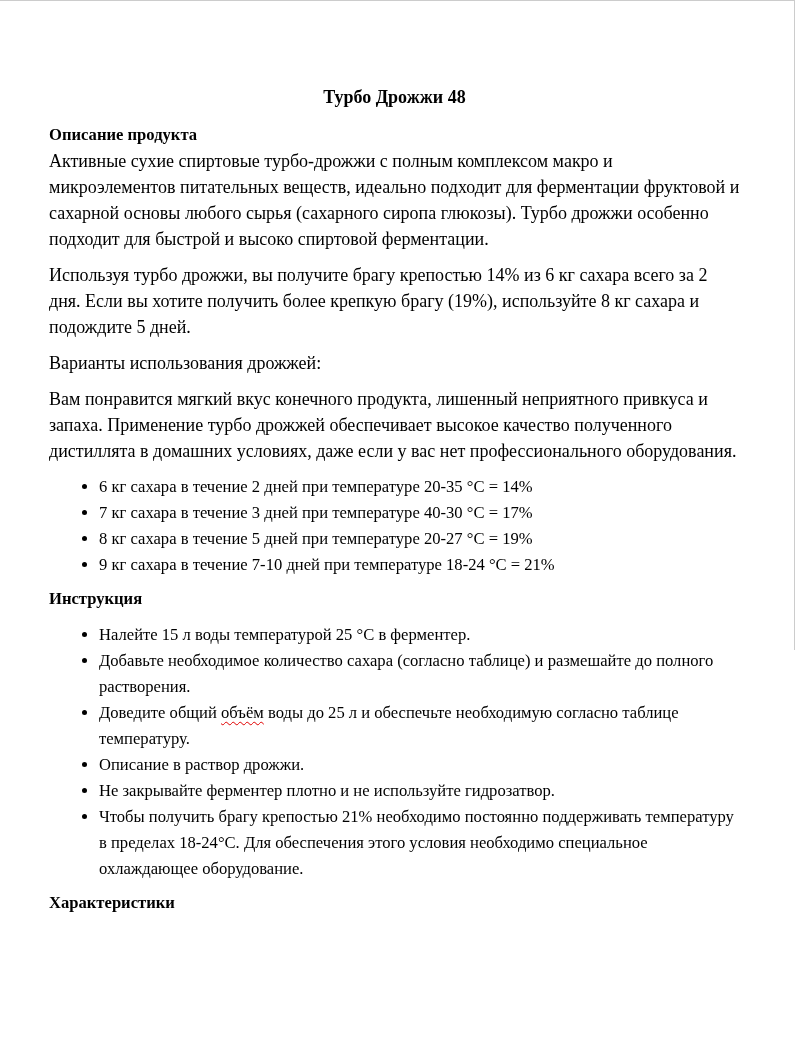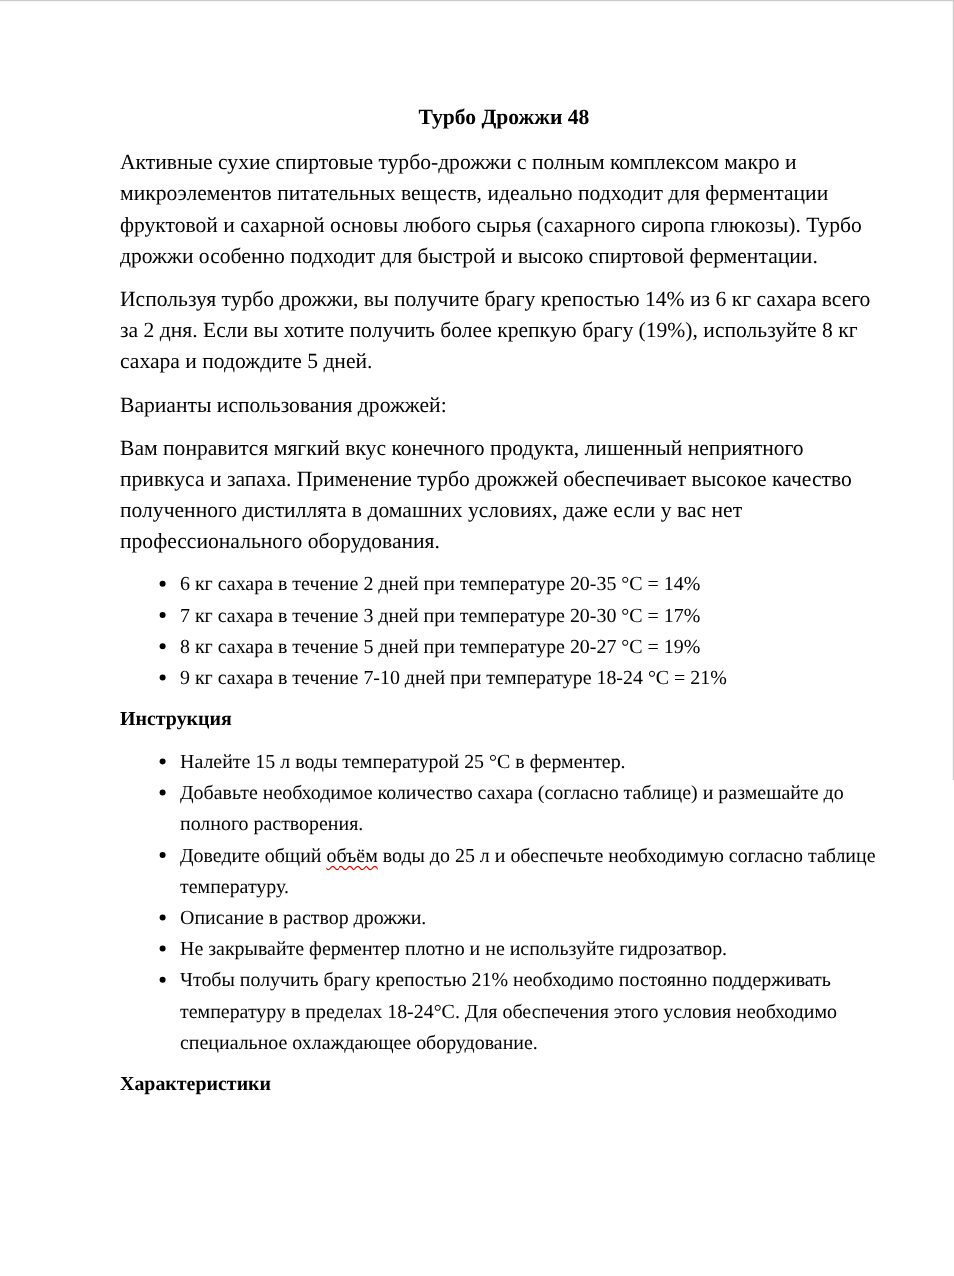--- a/index.html
+++ b/index.html
@@ -11,21 +11,21 @@
     width: 795px;
     height: 1063px;
     font-family: "Liberation Serif", "DejaVu Serif", serif;
     color: #000000;
   }
   .page {
     position: relative;
     box-sizing: border-box;
     width: 795px;
     height: 1063px;
-    padding: 84px 55px 0 100px;
+    padding: 84px 55px 0 49px;
     overflow: hidden;
     background: #ffffff;
   }
   .edge-top {
     position: absolute;
     top: 0; left: 0;
     width: 795px; height: 1px;
     background: #cccccc;
   }
   .edge-right {
@@ -77,28 +77,29 @@
 </style>
 </head>
 <body>
 
 <div class="page">
   <div class="edge-top"></div>
   <div class="edge-right"></div>
 
   <h1 class="doc-title">Турбо Дрожжи 48</h1>
 
+  <h2 class="section-heading">Описание продукта</h2>
   <p class="para">Активные сухие спиртовые турбо-дрожжи с полным комплексом макро и микроэлементов питательных веществ, идеально подходит для ферментации фруктовой и сахарной основы любого сырья (сахарного сиропа глюкозы). Турбо дрожжи особенно подходит для быстрой и высоко спиртовой ферментации.</p>
   <p class="para">Используя турбо дрожжи, вы получите брагу крепостью 14% из 6 кг сахара всего за 2 дня. Если вы хотите получить более крепкую брагу (19%), используйте 8 кг сахара и подождите 5 дней.</p>
   <p class="para">Варианты использования дрожжей:</p>
 
   <p class="para">Вам понравится мягкий вкус конечного продукта, лишенный неприятного привкуса и запаха. Применение турбо дрожжей обеспечивает высокое качество полученного дистиллята в домашних условиях, даже если у вас нет профессионального оборудования.</p>
   <ul class="doc-list">
     <li>6 кг сахара в течение 2 дней при температуре 20-35 °C = 14%</li>
-    <li>7 кг сахара в течение 3 дней при температуре 20-30 °C = 17%</li>
+    <li>7 кг сахара в течение 3 дней при температуре 40-30 °C = 17%</li>
     <li>8 кг сахара в течение 5 дней при температуре 20-27 °C = 19%</li>
     <li>9 кг сахара в течение 7-10 дней при температуре 18-24 °C = 21%</li>
   </ul>
 
   <h2 class="section-heading">Инструкция</h2>
   <ul class="doc-list">
     <li>Налейте 15 л воды температурой 25 °C в ферментер.</li>
     <li>Добавьте необходимое количество сахара (согласно таблице) и размешайте до полного растворения.</li>
     <li><span>Доведите общий </span><span class="misspelled">объём</span><span> воды до 25 л и обеспечьте необходимую согласно таблице температуру.</span></li>
     <li>Описание в раствор дрожжи.</li>

